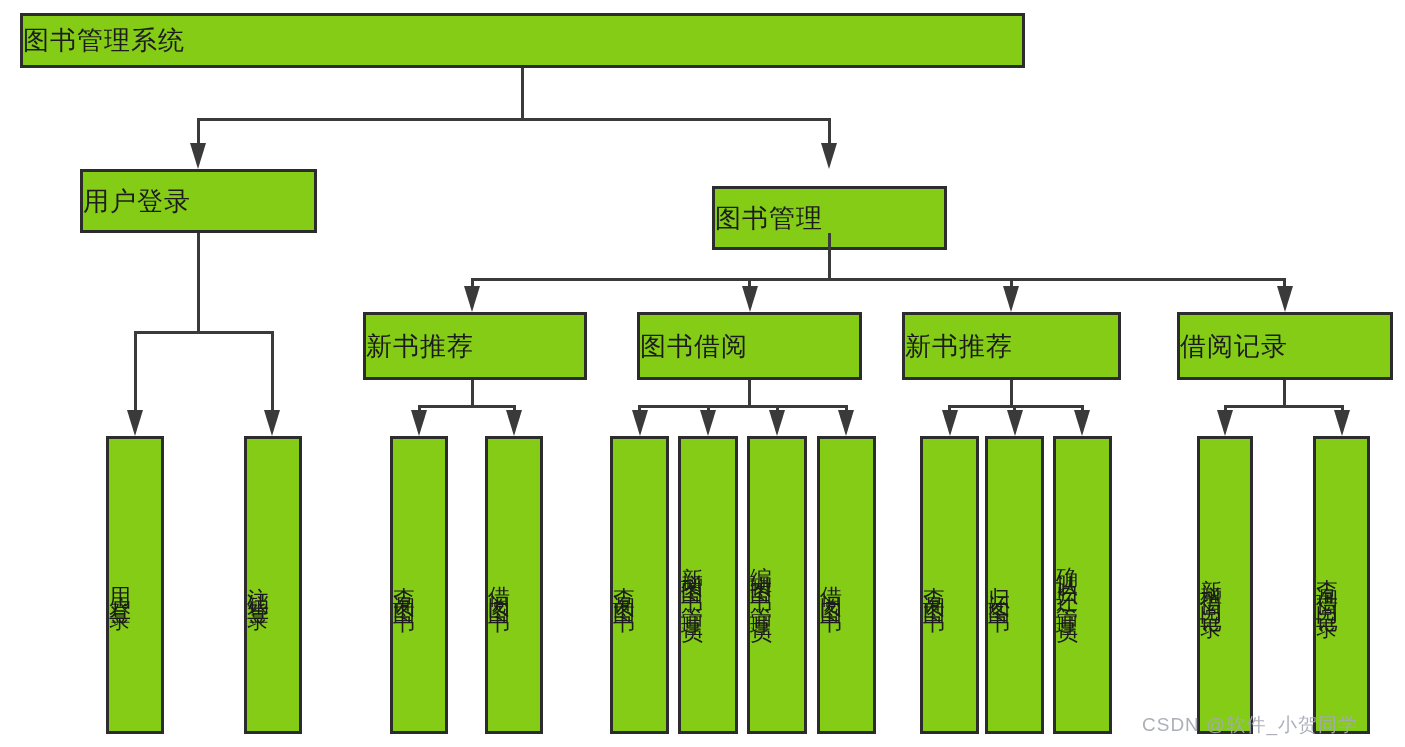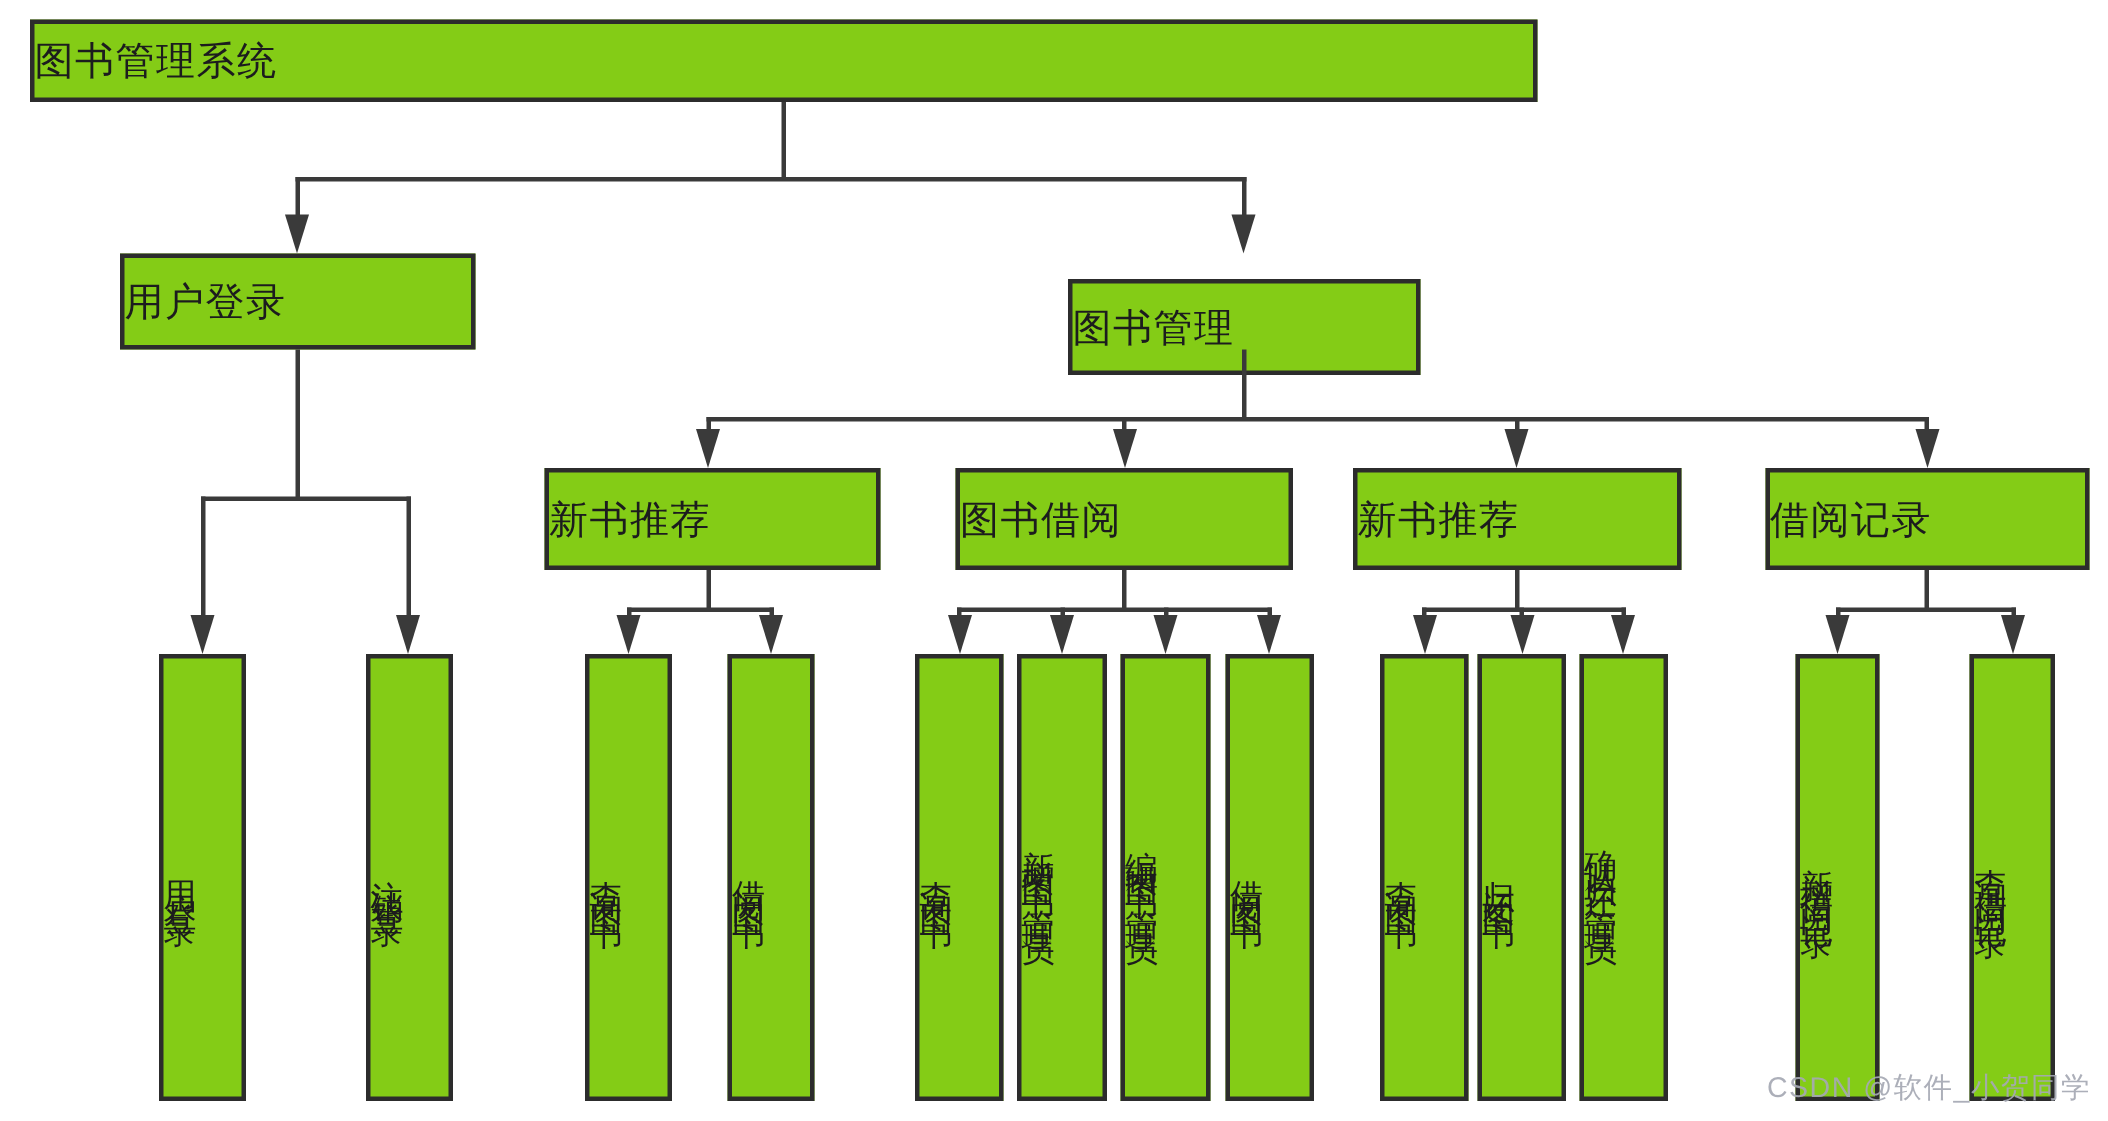--- a/index.html
+++ b/index.html
@@ -20,21 +20,21 @@
     writing-mode:vertical-rl;text-orientation:mixed;
     letter-spacing:8px;line-height:1;white-space:nowrap;
   }
   .ln{position:absolute;background:var(--line);}
   .arrow{
     position:absolute;width:0;height:0;
     border-left:8px solid transparent;border-right:8px solid transparent;
     border-top:26px solid var(--line);
   }
   .watermark{
-    position:absolute;left:1178px;top:712px;z-index:5;
+    position:absolute;left:1142px;top:712px;z-index:5;
     font-size:19px;color:var(--watermark);letter-spacing:1px;opacity:.92;text-align:center;
   }
 </style>
 </head>
 <body>
 
 <div class="canvas">
 
   <div class="box" style="left:20px;top:13px;width:1005px;height:55px;">
     <span>图书管理系统</span>

